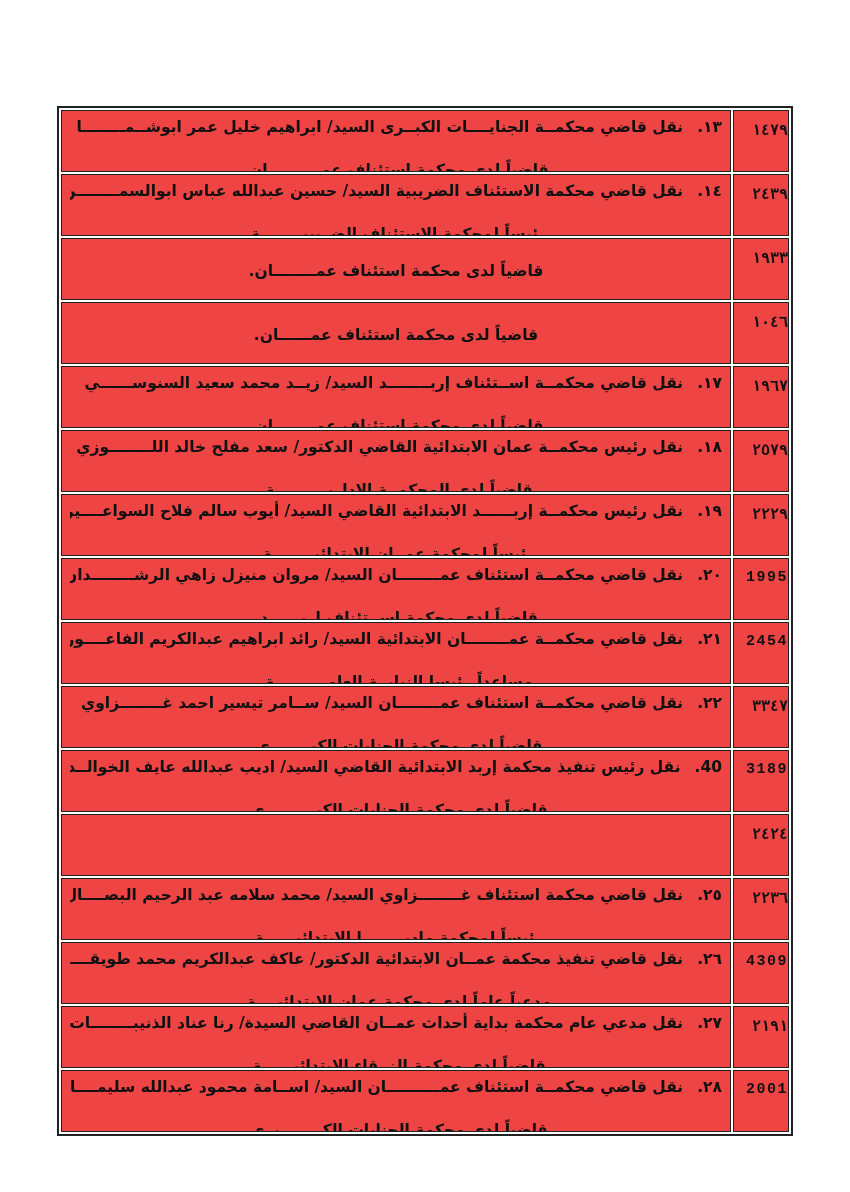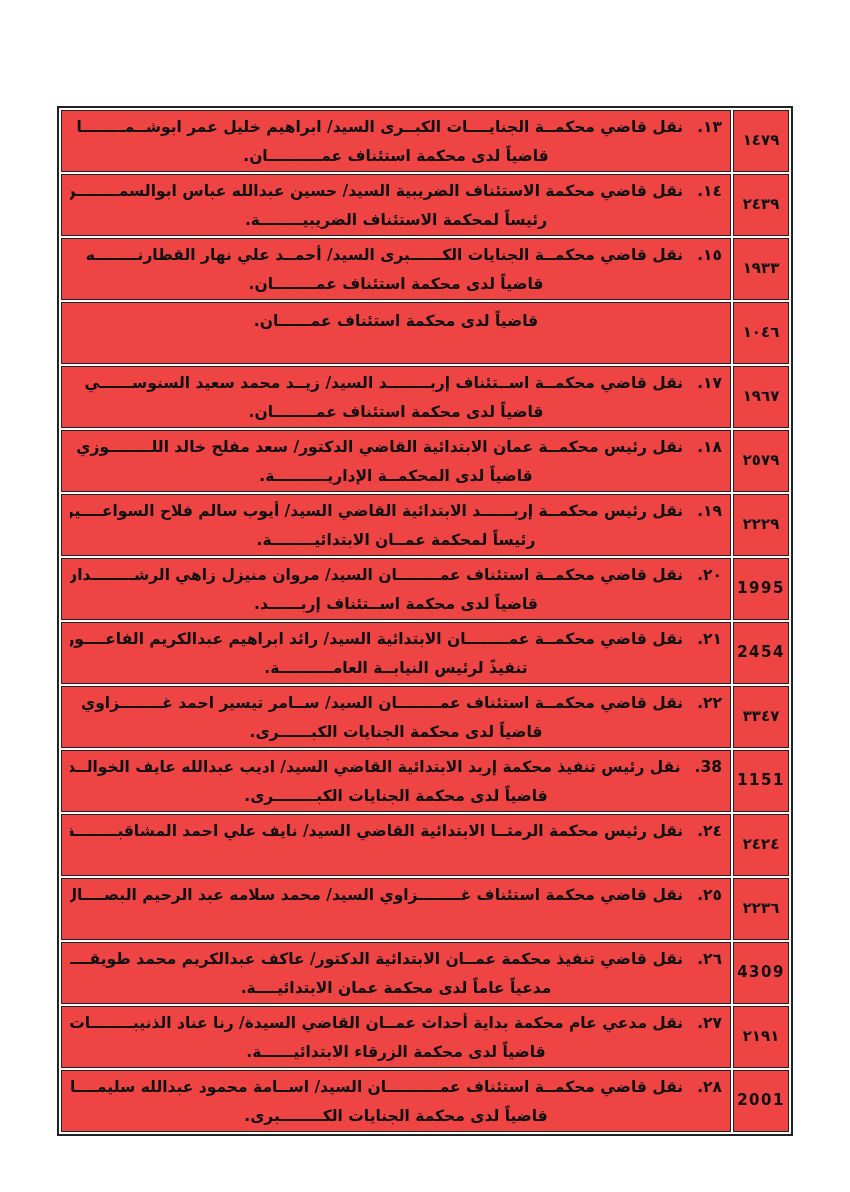--- a/index.html
+++ b/index.html
@@ -32,26 +32,27 @@
     flex: 0 0 auto;
   }
   .cell {
     box-sizing: border-box;
     border: 1px solid #222222;
     background: #ef4444;
   }
   .cell-ref {
     width: 56px;
     flex: 0 0 56px;
-    text-align: center;
-    padding-top: 20px;
+    text-align: right;
+    padding-top: 10px;
     font-weight: bold;
     font-size: 15px;
     letter-spacing: 1.5px;
     color: #111111;
+    font-family: Liberation Mono, monospace;
   }
   .cell-text {
     flex: 1 1 auto;
     padding: 3px 8px 0 8px;
     overflow: hidden;
     color: #111111;
   }
   .line1 {
     white-space: nowrap;
     overflow: hidden;
@@ -65,21 +66,21 @@
     margin-inline-end: 14px;
     font-weight: bold;
   }
   .line2 {
     white-space: nowrap;
     overflow: hidden;
     text-align: center;
     font-weight: bold;
     font-size: 15.5px;
     line-height: 27px;
-    margin-top: 2px;
+    margin-top: 16px;
   }
 </style>
 </head>
 <body>
 
 <div class="sheet">
 
   <div class="row">
     <div class="cell cell-ref">١٤٧٩</div>
     <div class="cell cell-text">
@@ -92,21 +93,20 @@
     <div class="cell cell-ref">٢٤٣٩</div>
     <div class="cell cell-text">
       <div class="line1"><span class="item-num">١٤.</span><span>نقل قاضي محكمة الاستئناف الضريبية السيد/ حسين عبدالله عباس ابوالسمــــــــن</span></div>
       <div class="line2">رئيساً لمحكمة الاستئناف الضريبيــــــــة.</div>
     </div>
   </div>
 
   <div class="row">
     <div class="cell cell-ref">١٩٣٣</div>
     <div class="cell cell-text">
-      <div class="line1"><span class="item-num">١٥.</span><span>نقل قاضي محكمــة الجنايات الكــــــبرى السيد/ أحمــد علي نهار القطارنــــــــه</span></div>
       <div class="line2">قاضياً لدى محكمة استئناف عمــــــــان.</div>
     </div>
   </div>
 
   <div class="row">
     <div class="cell cell-ref">١٠٤٦</div>
     <div class="cell cell-text">
       <div class="line2">قاضياً لدى محكمة استئناف عمــــــان.</div>
     </div>
   </div>
@@ -140,51 +140,51 @@
     <div class="cell cell-text">
       <div class="line1"><span class="item-num">٢٠.</span><span>نقل قاضي محكمــة استئناف عمــــــــان السيد/ مروان منيزل زاهي الرشــــــــدان</span></div>
       <div class="line2">قاضياً لدى محكمة اســتئناف إربــــــد.</div>
     </div>
   </div>
 
   <div class="row">
     <div class="cell cell-ref">2454</div>
     <div class="cell cell-text">
       <div class="line1"><span class="item-num">٢١.</span><span>نقل قاضي محكمــة عمــــــــان الابتدائية السيد/ رائد ابراهيم عبدالكريم الفاعــــوري</span></div>
-      <div class="line2">تنفيذً لرئيس النيابــة العامــــــــــة.</div>
+      <div class="line2">مساعداً رئيسا النيابــة العامــــــــــة.</div>
     </div>
   </div>
 
   <div class="row">
     <div class="cell cell-ref">٣٣٤٧</div>
     <div class="cell cell-text">
       <div class="line1"><span class="item-num">٢٢.</span><span>نقل قاضي محكمــة استئناف عمــــــــان السيد/ ســامر تيسير احمد غــــــــزاوي</span></div>
       <div class="line2">قاضياً لدى محكمة الجنايات الكبــــــرى.</div>
     </div>
   </div>
 
   <div class="row">
-    <div class="cell cell-ref">1151</div>
-    <div class="cell cell-text">
-      <div class="line1"><span class="item-num">38.</span><span>نقل رئيس تنفيذ محكمة إربد الابتدائية القاضي السيد/ اديب عبدالله عايف الخوالــده</span></div>
+    <div class="cell cell-ref">3189</div>
+    <div class="cell cell-text">
+      <div class="line1"><span class="item-num">40.</span><span>نقل رئيس تنفيذ محكمة إربد الابتدائية القاضي السيد/ اديب عبدالله عايف الخوالــده</span></div>
       <div class="line2">قاضياً لدى محكمة الجنايات الكبــــــــرى.</div>
     </div>
   </div>
 
   <div class="row">
     <div class="cell cell-ref">٢٤٢٤</div>
     <div class="cell cell-text">
-      <div class="line1"><span class="item-num">٢٤.</span><span>نقل رئيس محكمة الرمثــا الابتدائية القاضي السيد/ نايف علي احمد المشاقبــــــــة</span></div>
     </div>
   </div>
 
   <div class="row">
     <div class="cell cell-ref">٢٢٣٦</div>
     <div class="cell cell-text">
       <div class="line1"><span class="item-num">٢٥.</span><span>نقل قاضي محكمة استئناف غــــــــزاوي السيد/ محمد سلامه عبد الرحيم البصــــال</span></div>
+      <div class="line2">رئيساً لمحكمة مادبــــــــا الابتدائيــــــة.</div>
     </div>
   </div>
 
   <div class="row">
     <div class="cell cell-ref">4309</div>
     <div class="cell cell-text">
       <div class="line1"><span class="item-num">٢٦.</span><span>نقل قاضي تنفيذ محكمة عمــان الابتدائية الدكتور/ عاكف عبدالكريم محمد طويقــــات</span></div>
       <div class="line2">مدعياً عاماً لدى محكمة عمان الابتدائيــــة.</div>
     </div>
   </div>

